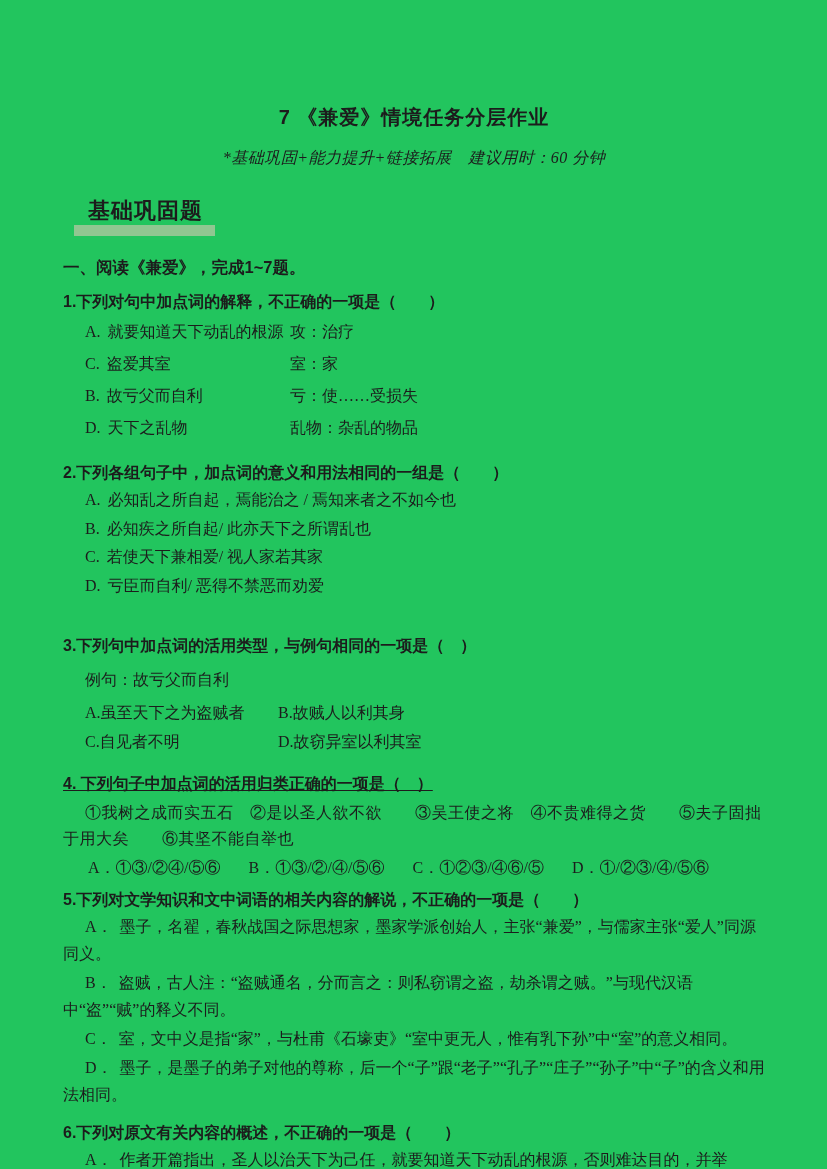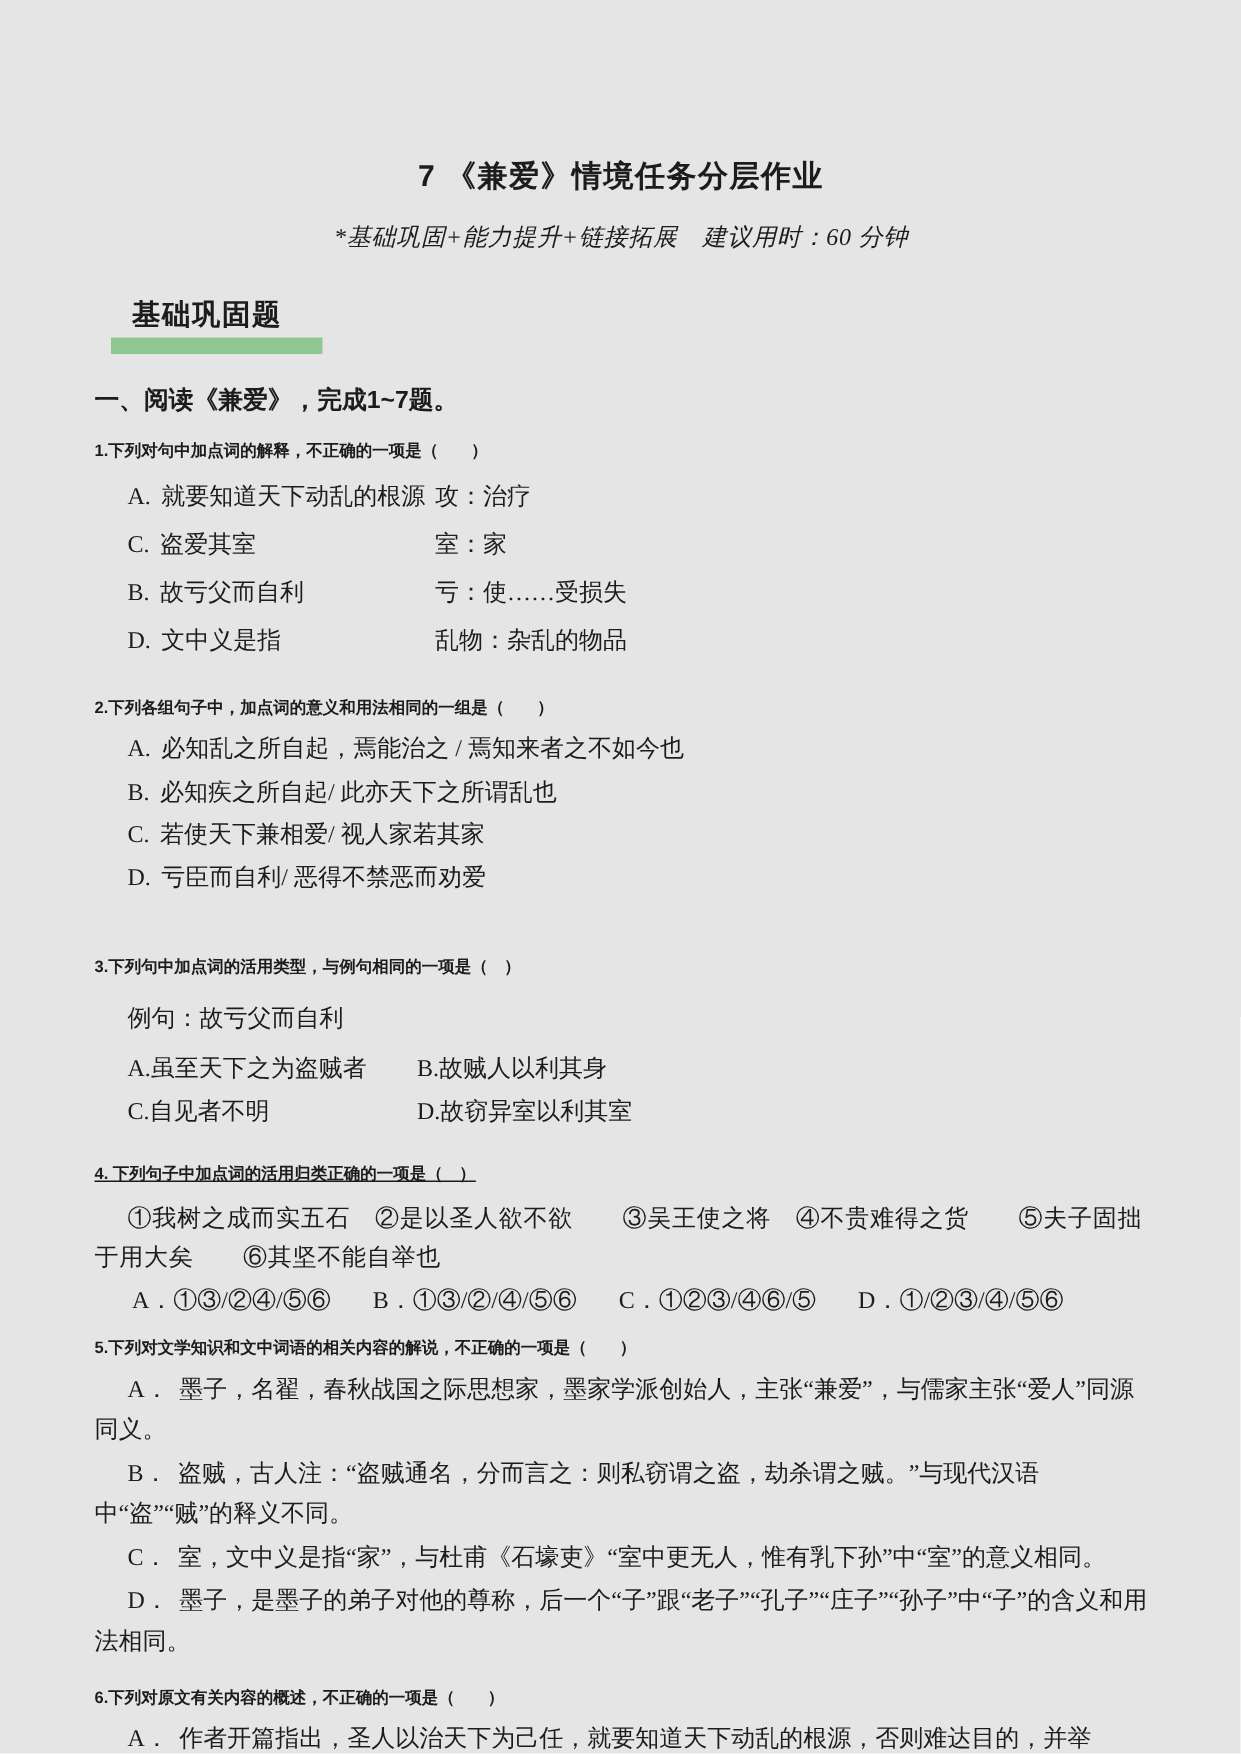--- a/index.html
+++ b/index.html
@@ -2,21 +2,21 @@
 <html><head>
 <meta charset="utf-8">
 <style>
   * { margin: 0; padding: 0; box-sizing: border-box; }
   html, body { background: #ffffff; }
   .page {
     position: relative;
     width: 827px;
     height: 1169px;
     margin: 0 auto;
-    background: #e5e5e5;
+    background: #22c55e;
     overflow: hidden;
     color: #1c1c1c;
     font-family: "Liberation Serif", "DejaVu Serif", serif;
     font-size: 16px;
   }
   .content { padding: 0 62px 0 63px; }
 
   .doc-title {
     margin-top: 104px;
     text-align: center;
@@ -31,39 +31,39 @@
     font-style: italic;
     font-size: 16px;
     letter-spacing: 0.5px;
   }
 
   .badge-wrap { margin-top: 31px; margin-left: 11px; width: 141px; }
   .badge-text {
     display: block;
     padding-left: 14px;
     font-family: "Liberation Sans", "DejaVu Sans", sans-serif;
-    font-size: 19px;
+    font-size: 22px;
     font-weight: bold;
     letter-spacing: 1px;
     line-height: 22px;
   }
   .badge-bar { height: 11px; margin-top: 3px; background: #90c791; }
 
   .intro {
     margin-top: 19px;
     font-family: "Liberation Sans", "DejaVu Sans", sans-serif;
     font-weight: bold;
     font-size: 16.5px;
     line-height: 24px;
   }
 
   .stem {
     font-family: "Liberation Sans", "DejaVu Sans", sans-serif;
     font-weight: bold;
-    font-size: 11px;
+    font-size: 16px;
     line-height: 23px;
   }
   .q1 .stem { margin-top: 11px; }
   .q2 .stem { margin-top: 17px; }
   .q3 .stem { margin-top: 34px; }
   .q4 .stem { margin-top: 16px; text-decoration: underline; }
   .q5 .stem { margin-top: 7px;  }
   .q6 .stem { margin-top: 13px; }
 
   .optrow { display: flex; margin-left: 22px; line-height: 32px; }
@@ -120,21 +120,21 @@
         </div>
         <div class="optrow">
           <span class="sent"><span class="lab">C.</span><span>盗爱其室</span></span>
           <span class="gloss">室：家</span>
         </div>
         <div class="optrow">
           <span class="sent"><span class="lab">B.</span><span>故亏父而自利</span></span>
           <span class="gloss">亏：使……受损失</span>
         </div>
         <div class="optrow">
-          <span class="sent"><span class="lab">D.</span><span>文中义是指</span></span>
+          <span class="sent"><span class="lab">D.</span><span>天下之乱物</span></span>
           <span class="gloss">乱物：杂乱的物品</span>
         </div>
       </div>
     </div>
 
     <div class="q2">
       <p class="stem">2.下列各组句子中，加点词的意义和用法相同的一组是（　　）</p>
       <div class="opts">
         <p class="optline"><span class="lab">A.</span><span>必知乱之所自起，焉能治之 / 焉知来者之不如今也</span></p>
         <p class="optline"><span class="lab">B.</span><span>必知疾之所自起/ 此亦天下之所谓乱也</span></p>

